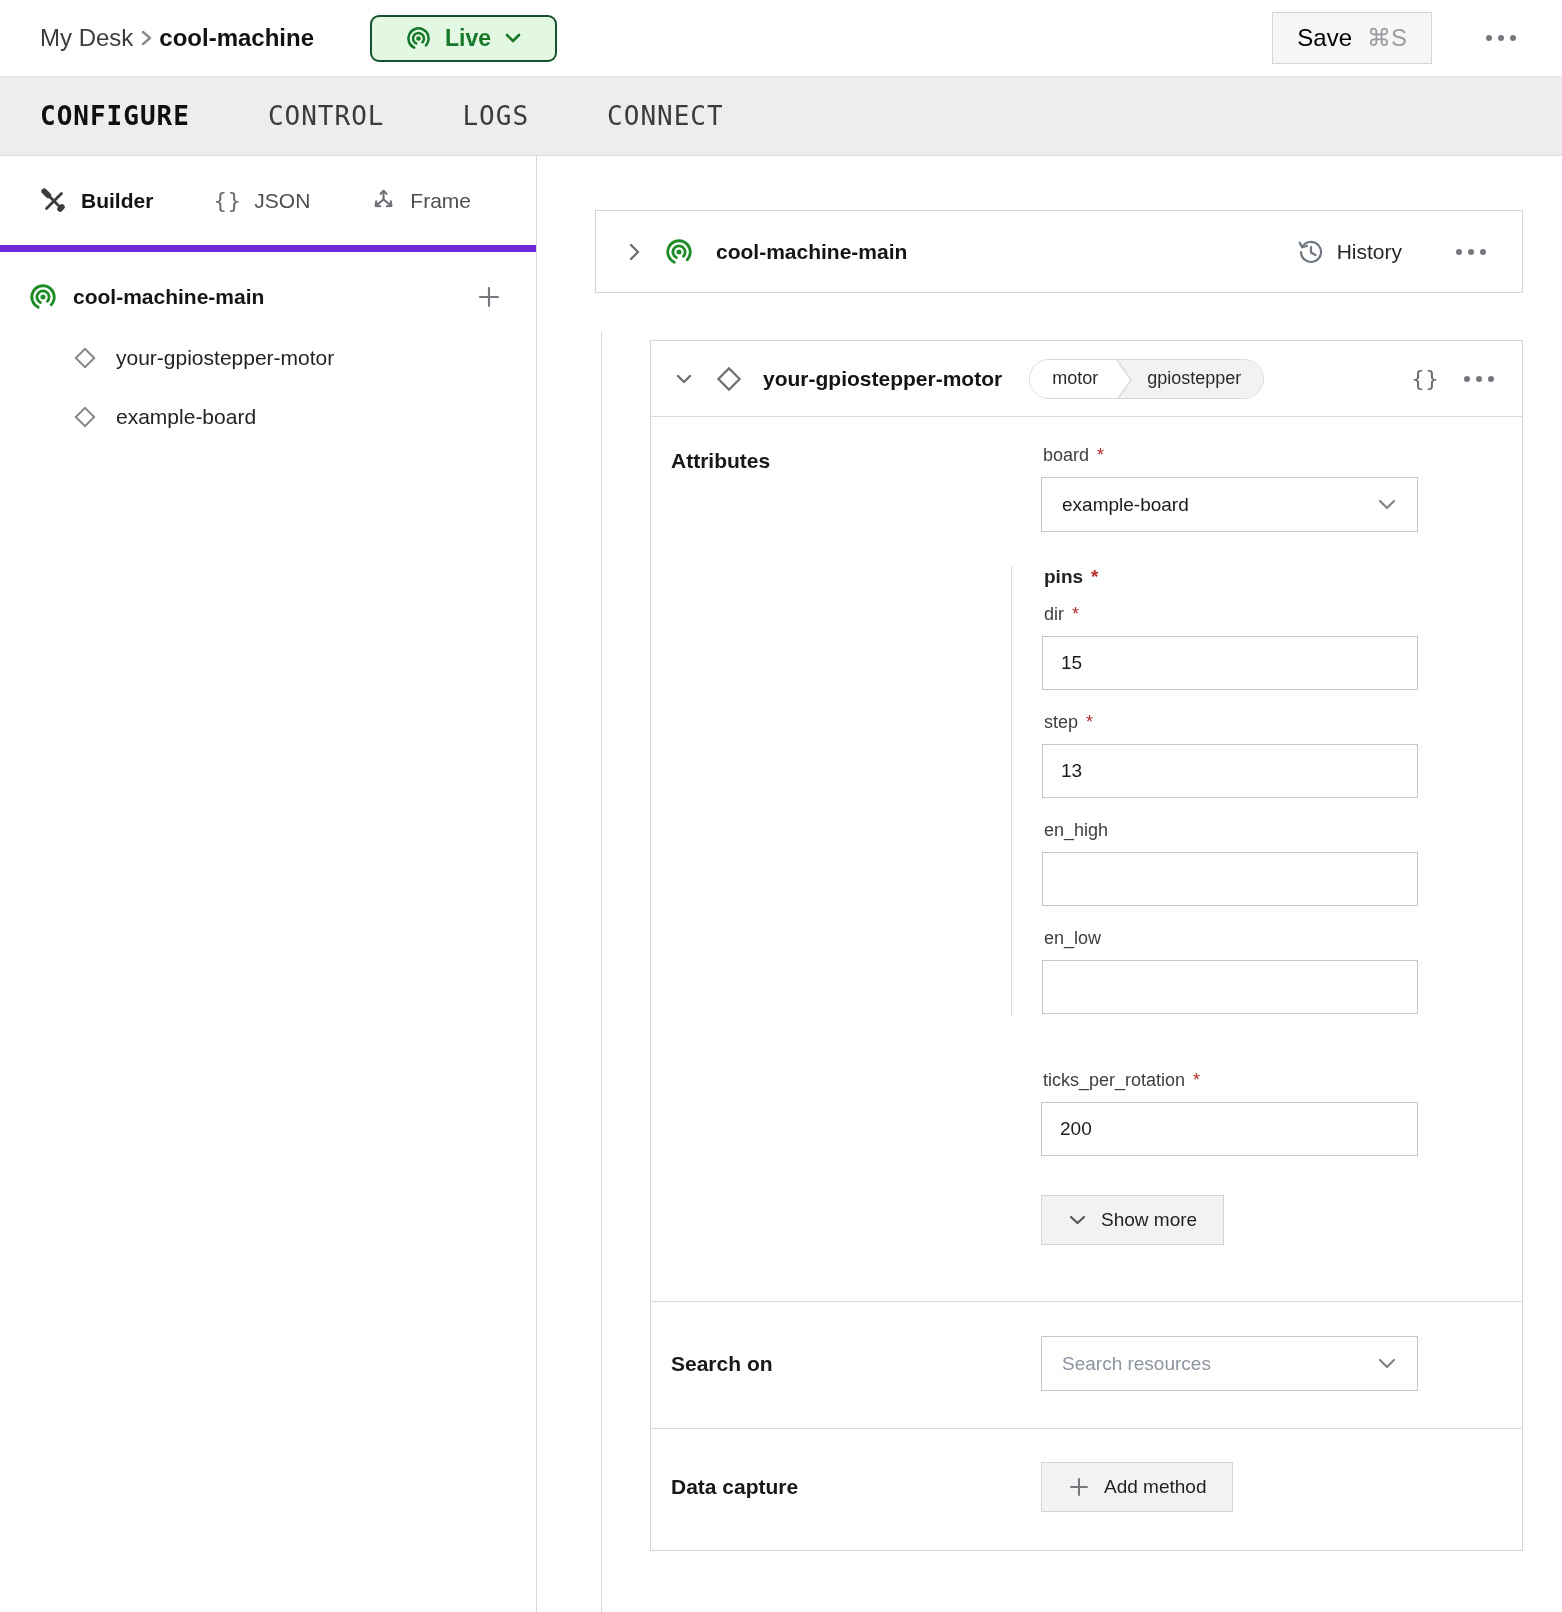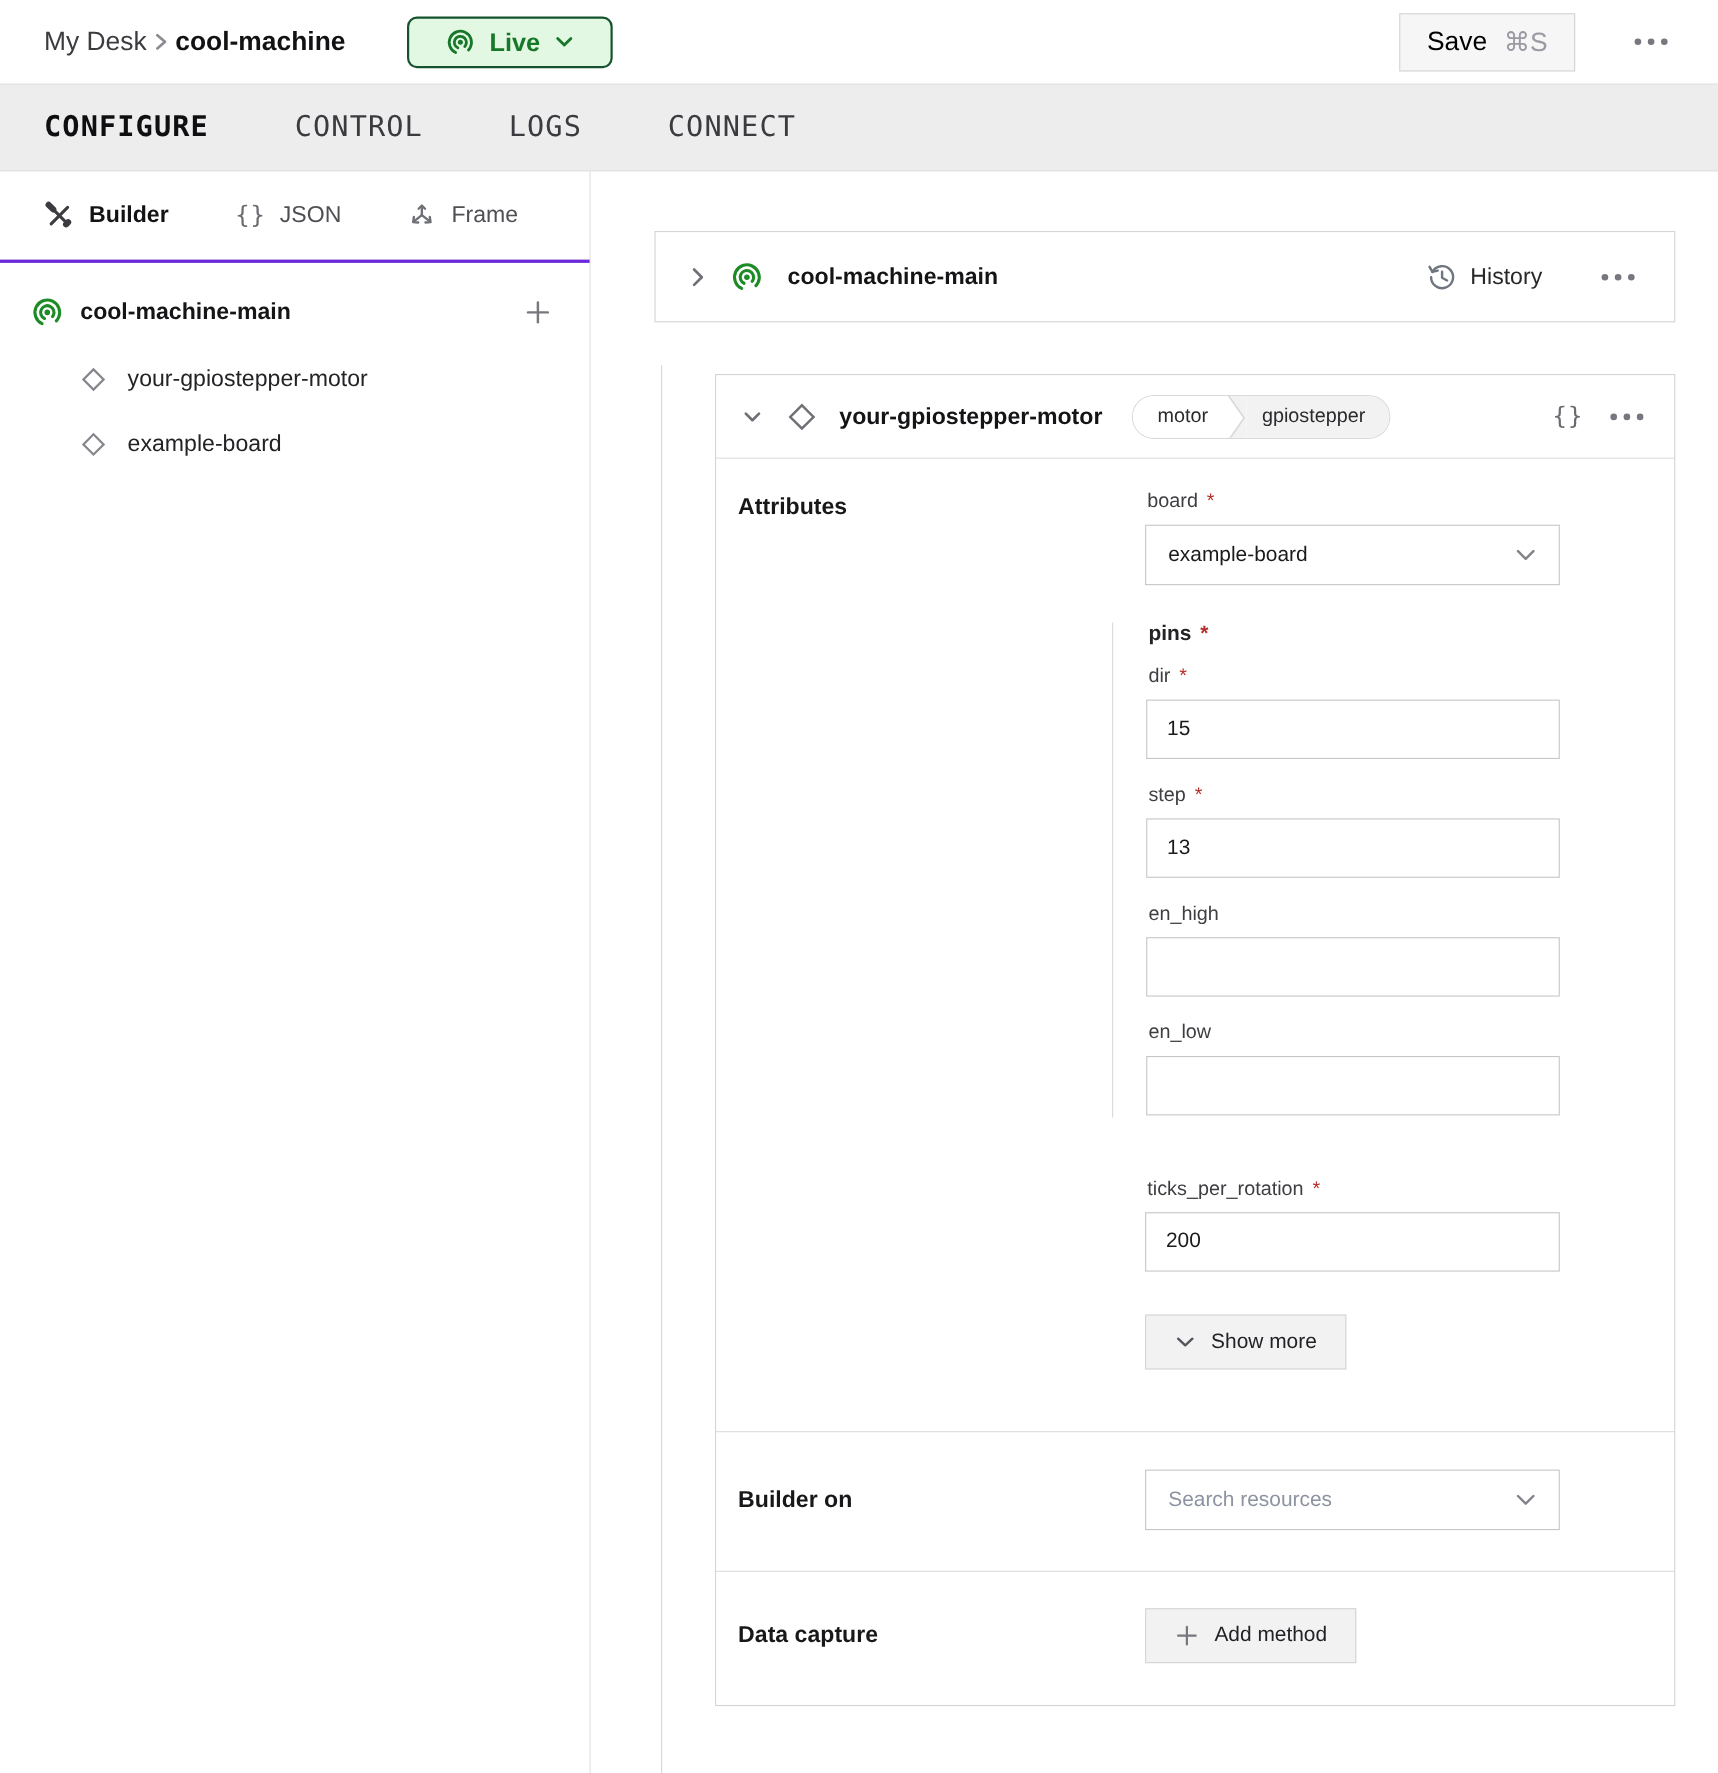--- a/index.html
+++ b/index.html
@@ -35,21 +35,21 @@
     display:flex; align-items:center; padding:0 40px; gap:78px;
     font-family:"DejaVu Sans Mono","Liberation Mono",monospace;
     font-size:26px; letter-spacing:1px; color:#3b3b3f;
   }
   .tab { cursor:pointer; }
   .tab.active { font-weight:700; color:#0f0f11; }
 
   
   .body-row { display:flex; height:1456px; }
   .sidebar { width:537px; border-right:1px solid #d8d8da; background:#fff; flex:none; }
-  .mode-row { height:83px; display:flex; align-items:center; padding:0 40px; gap:60px; border-bottom:3px solid #6d28d9; }
+  .mode-row { height:96px; display:flex; align-items:center; padding:0 40px; gap:60px; border-bottom:7px solid #6d28d9; }
   .mode { display:flex; align-items:center; gap:13px; font-size:21px; color:#4f4f54; cursor:pointer; }
   .mode.active { color:#131315; font-weight:700; }
   .braces-glyph { font-family:"DejaVu Sans",sans-serif; font-size:22px; color:#6a6a70; font-weight:400; }
 
   .tree { padding:30px 34px 0 28px; }
   .tree-root { display:flex; align-items:center; gap:15px; font-size:21px; font-weight:700; color:#151517; cursor:pointer; }
   .tree-root .plus-btn { margin-left:auto; cursor:pointer; display:flex; }
   .tree-child { display:flex; align-items:center; gap:18px; font-size:21px; color:#232326; margin:33px 0 0 44px; cursor:pointer; }
 
   
@@ -376,21 +376,21 @@
                   <polyline points="3,3 9.5,9 16,3"></polyline>
                 </svg>
             </span>
             <span>Show more</span>
           </button>
 
         </div>
       </div>
 
       <div class="section section-depends">
-        <div class="section-label">Builder on</div>
+        <div class="section-label">Search on</div>
         <div class="form-col">
           <div class="select-box placeholder">
             <span>Search resources</span>
             <span>
               <svg width="20" height="13" viewBox="0 0 20 13" fill="none" stroke="#82828a" stroke-width="2.2" stroke-linecap="round" stroke-linejoin="round">
                   <polyline points="3,3 10,10 17,3"></polyline>
                 </svg>
             </span>
           </div>
         </div>

